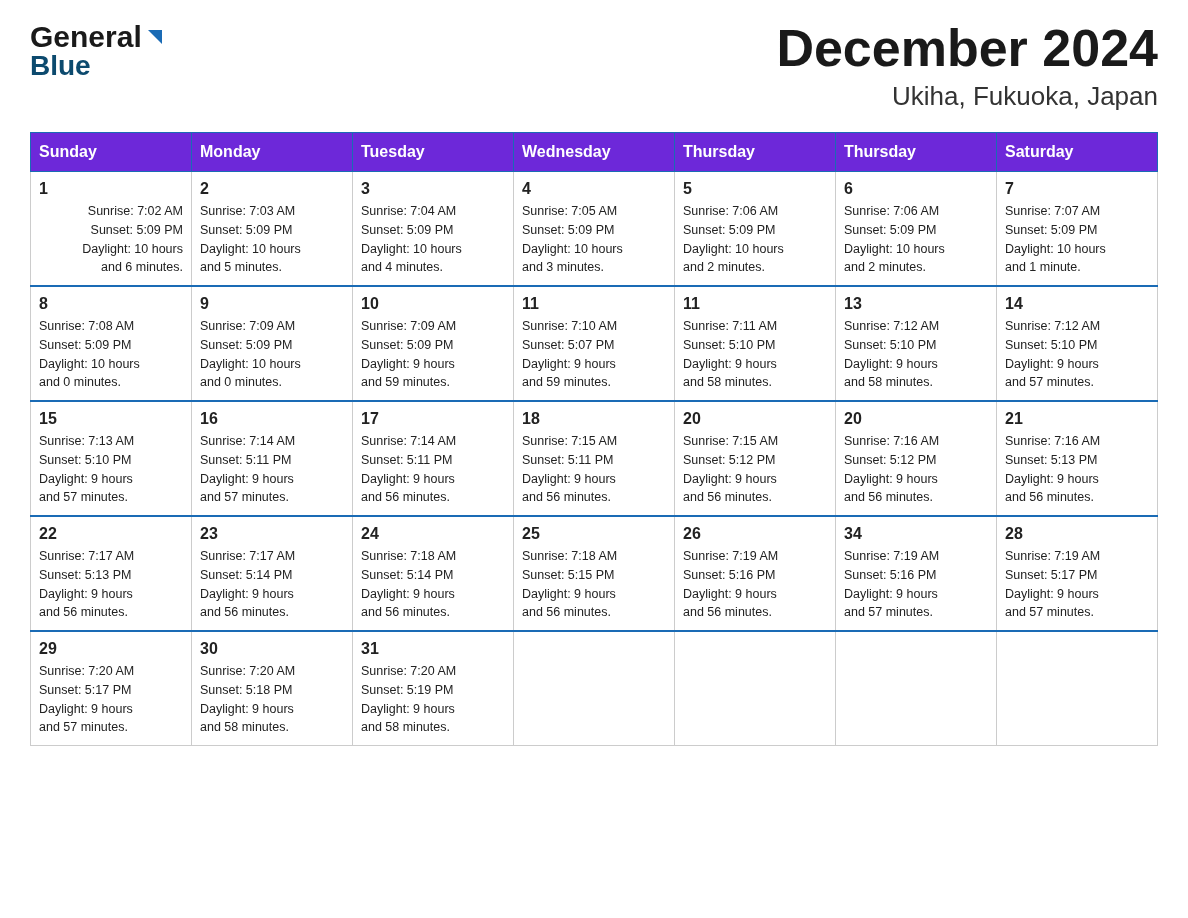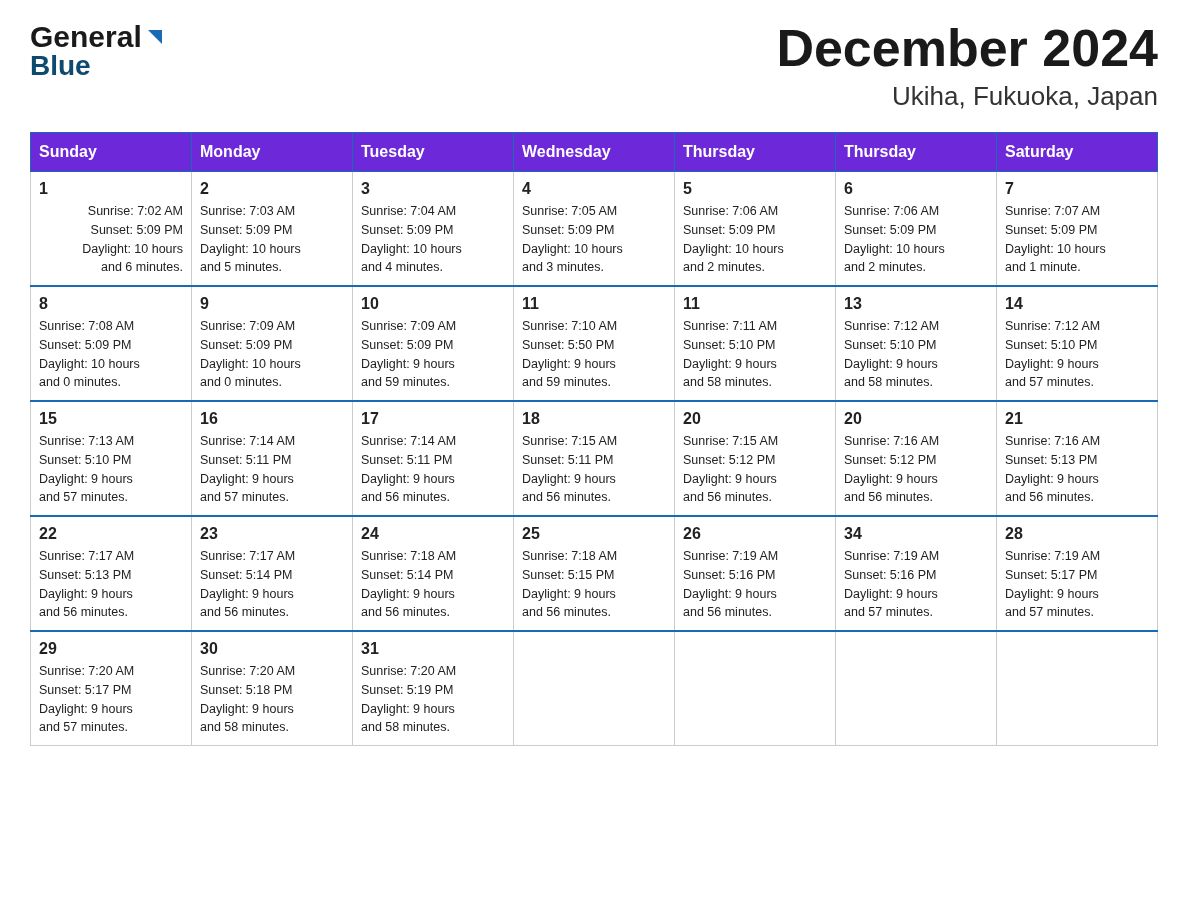--- a/index.html
+++ b/index.html
@@ -187,21 +187,21 @@
         <td>
           <span class="day-number">10</span>
           <div class="day-info" style="white-space: pre-line;">Sunrise: 7:09 AM
 Sunset: 5:09 PM
 Daylight: 9 hours
 and 59 minutes.</div>
         </td>
         <td>
           <span class="day-number">11</span>
           <div class="day-info" style="white-space: pre-line;">Sunrise: 7:10 AM
-Sunset: 5:50 PM
+Sunset: 5:07 PM
 Daylight: 9 hours
 and 59 minutes.</div>
         </td>
         <td>
           <span class="day-number">11</span>
           <div class="day-info" style="white-space: pre-line;">Sunrise: 7:11 AM
 Sunset: 5:10 PM
 Daylight: 9 hours
 and 58 minutes.</div>
         </td>

